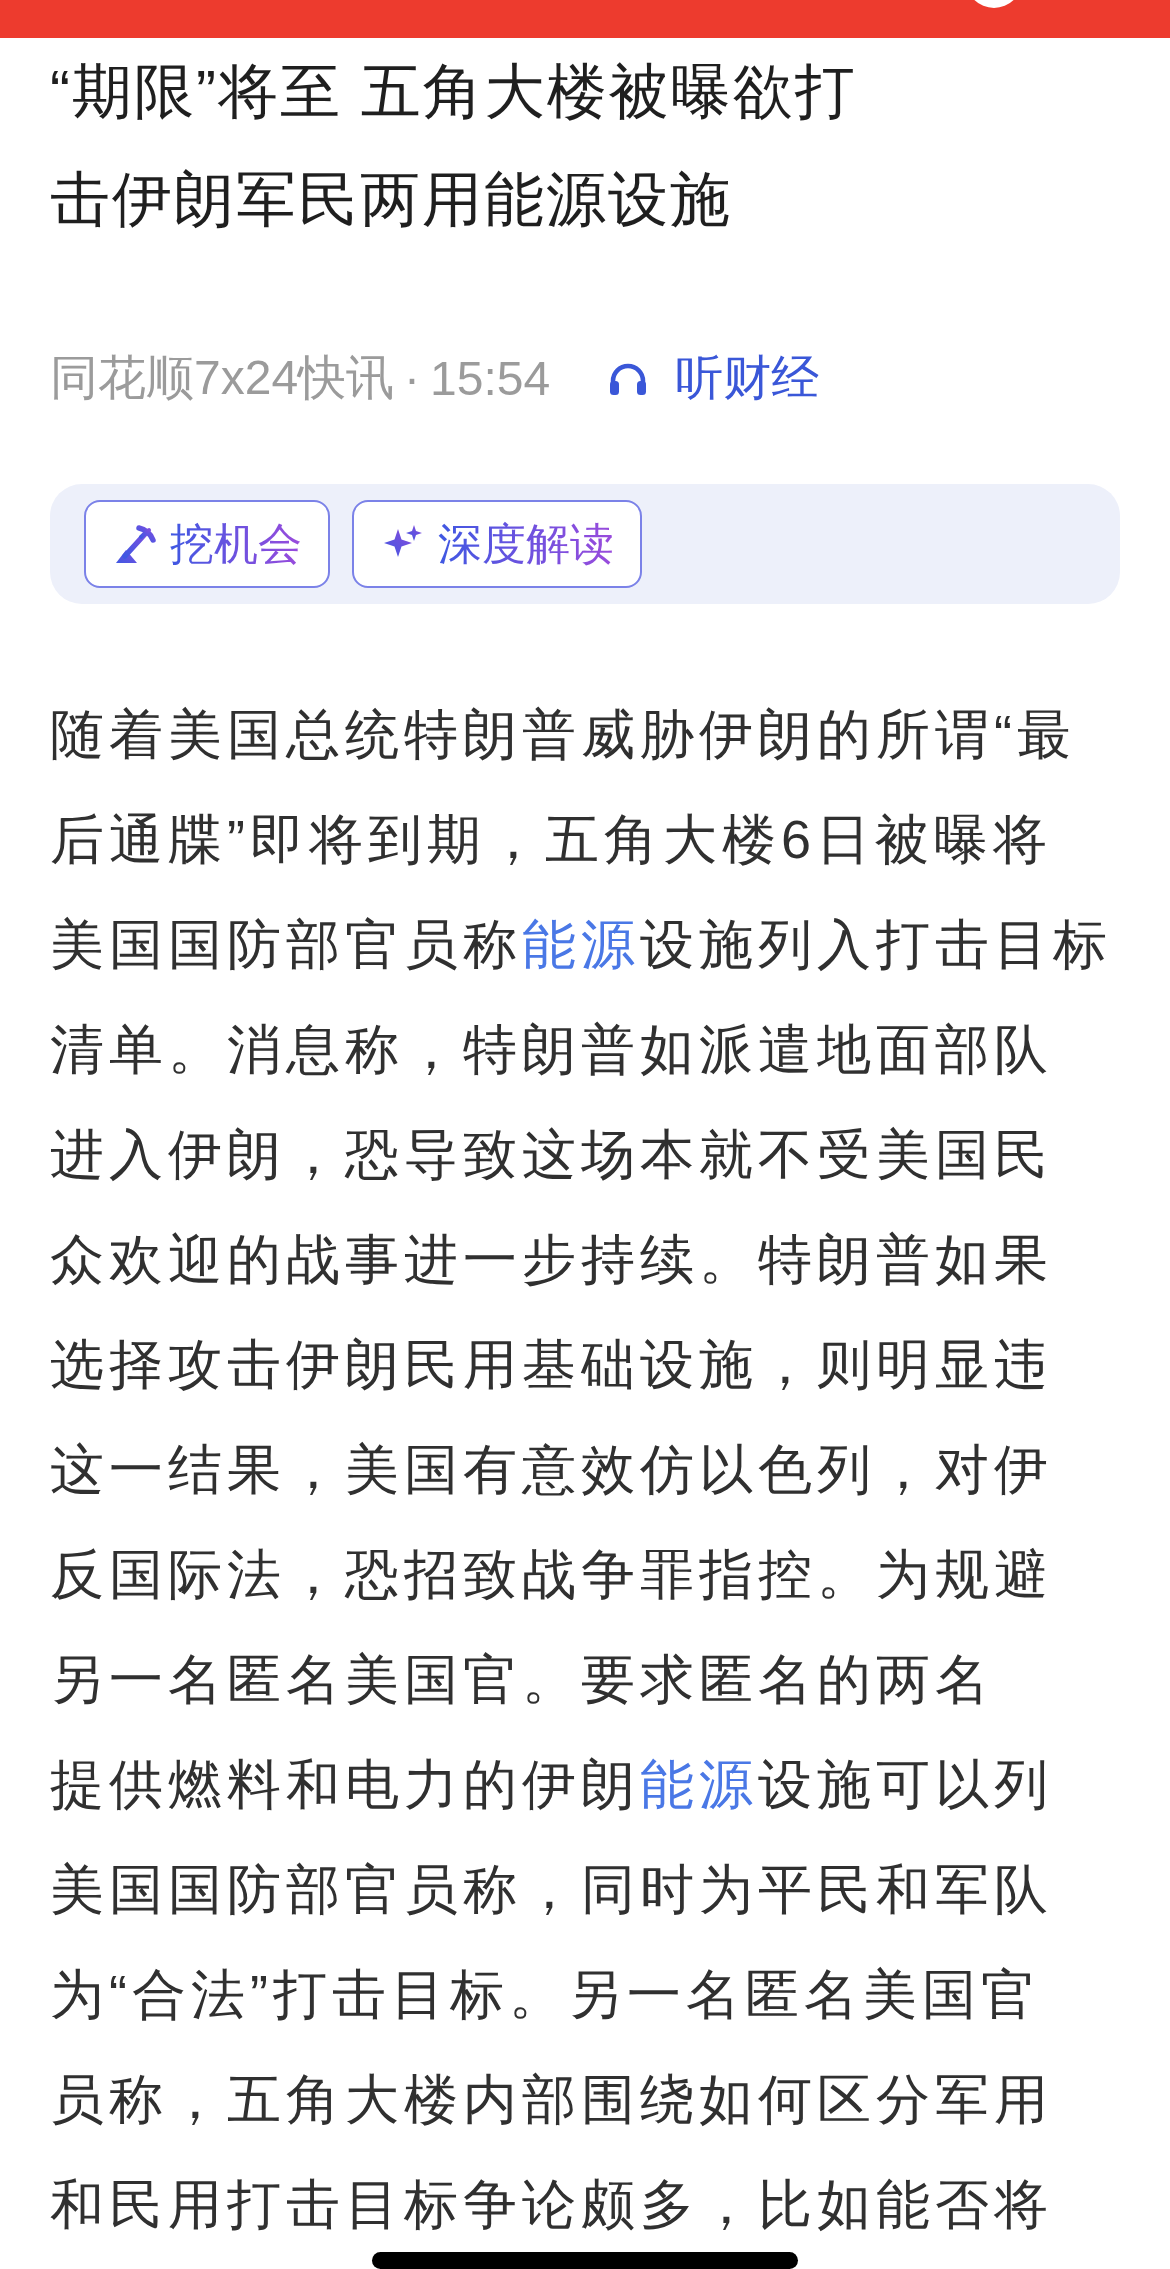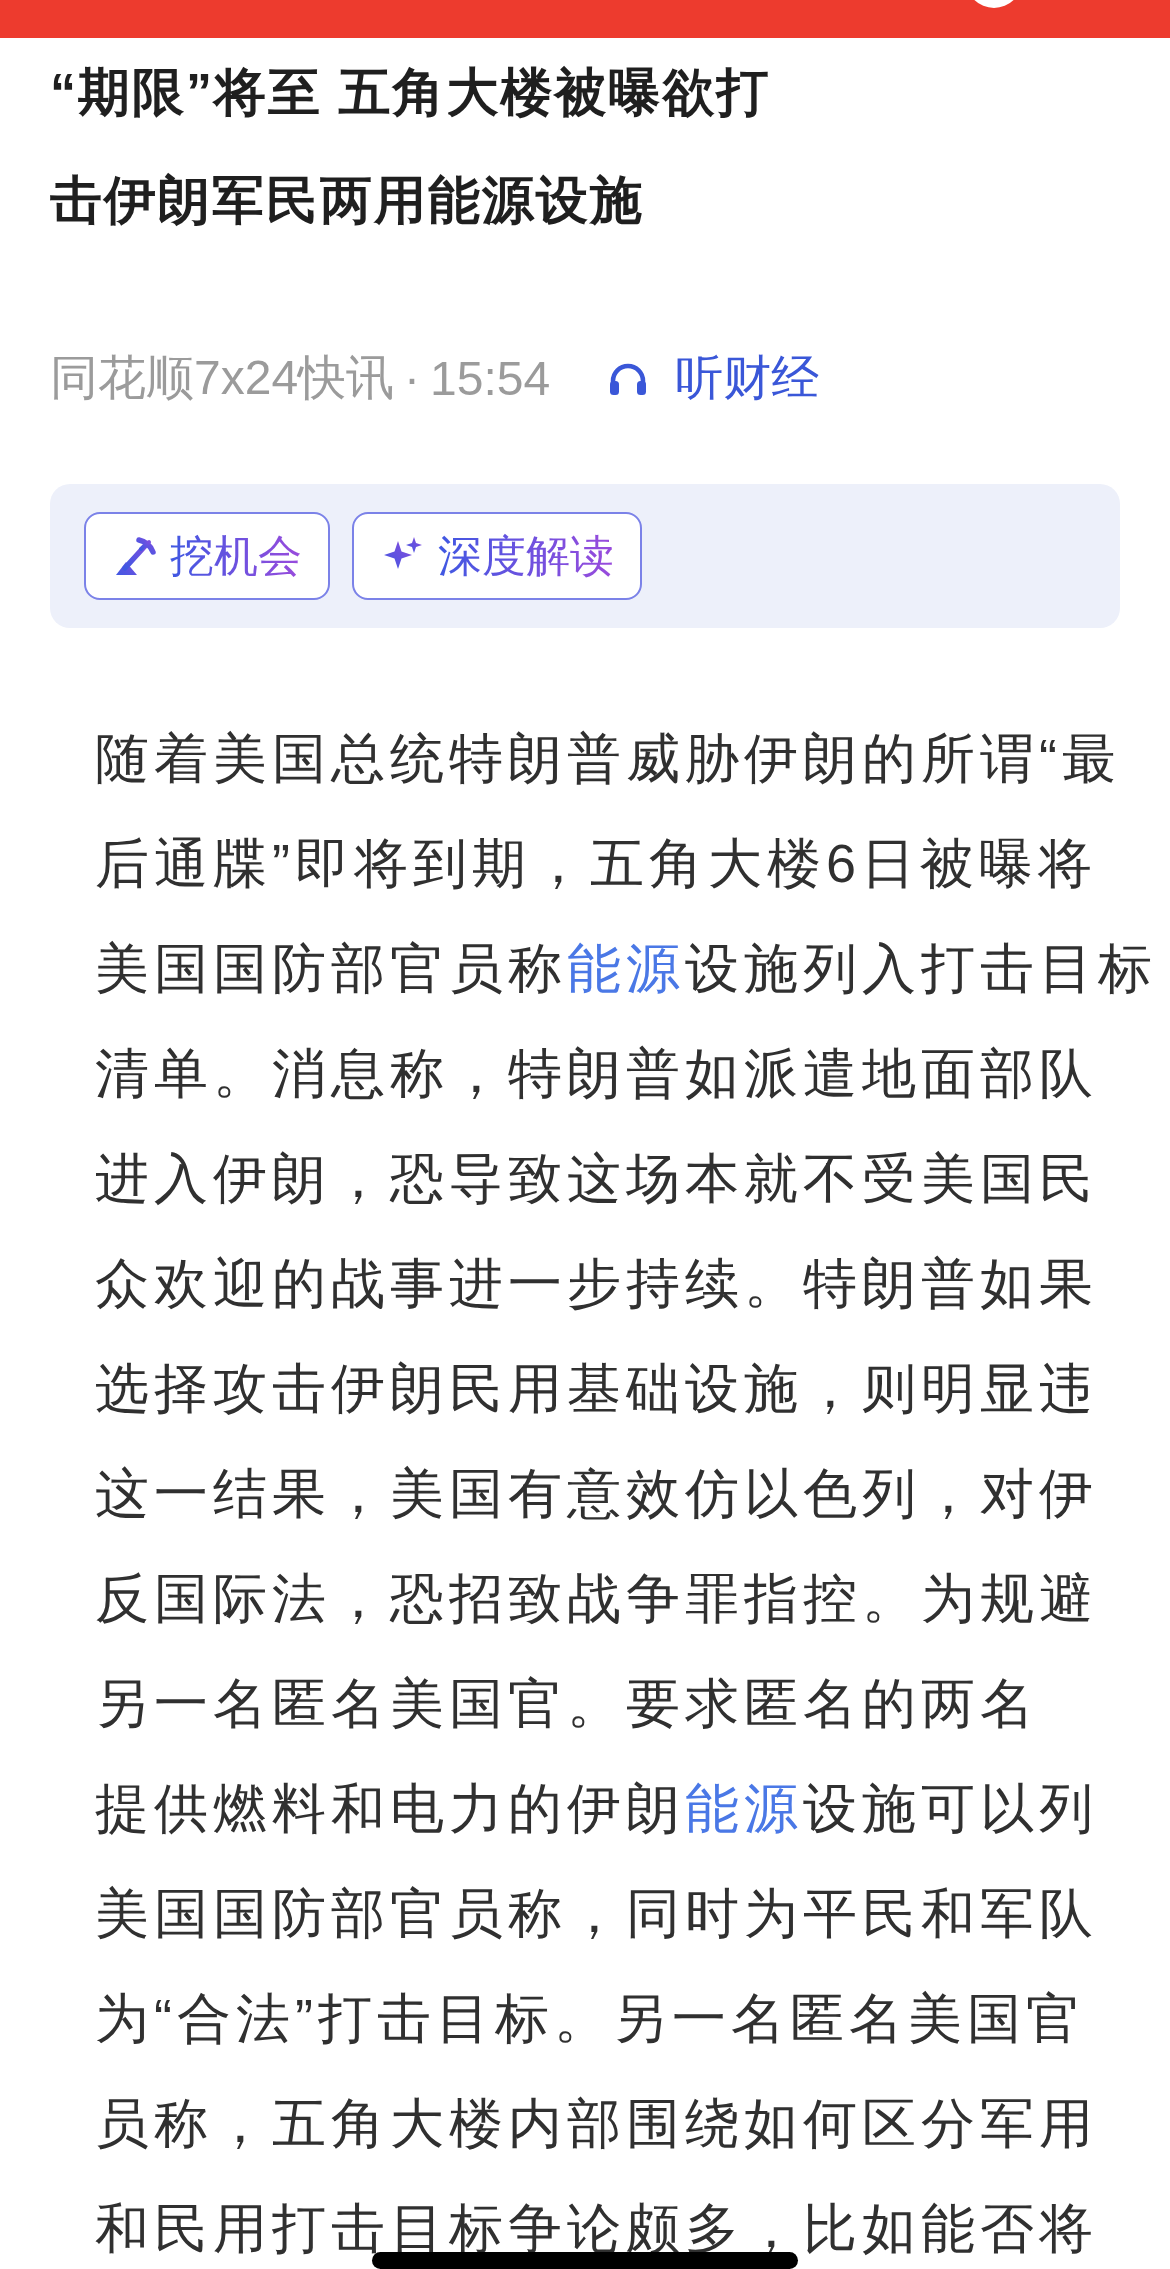--- a/index.html
+++ b/index.html
@@ -9,50 +9,50 @@
   }
   
   .top-bar{height:38px;background:#ed3b2e;position:relative;}
   .top-circle{
     position:absolute;left:966px;top:-48px;width:56px;height:56px;
     background:#ffffff;border-radius:50%;
   }
   .content{padding:0 50px;}
   
   .title-line{
-    font-size:52px;line-height:108px;font-weight:700;color:#1f1f1f;
+    font-size:60px;line-height:108px;font-weight:400;color:#1f1f1f;
     letter-spacing:2px;white-space:nowrap;
   }
   
   .meta{margin-top:92px;display:flex;align-items:center;font-size:48px;color:#9b9b9b;}
   .meta .dot{margin:0 10px;}
   .listen-btn{display:flex;align-items:center;margin-left:56px;gap:25px;color:#3a57d8;font-weight:500;cursor:pointer;}
   .listen-btn svg{display:block;}
   
   .ai-panel{
-    margin-top:74px;height:144px;background:#edf0fa;border-radius:20px;
+    margin-top:74px;height:120px;background:#edf0fa;border-radius:32px;
     display:flex;align-items:center;padding-left:34px;gap:22px;box-sizing:border-box;
   }
   .ai-btn{
     display:flex;align-items:center;height:88px;padding:0 26px;gap:12px;
     background:#ffffff;border:2px solid #7b82e8;border-radius:16px;
     box-sizing:border-box;cursor:pointer;
   }
   .ai-btn .label{
     font-size:44px;font-weight:500;
     background:linear-gradient(90deg,#3f58e2,#9a4bdc);
     -webkit-background-clip:text;background-clip:text;color:transparent;
   }
   .ai-btn svg{display:block;}
   
   .article-body{
     margin-top:78px;font-size:54px;line-height:105px;
     letter-spacing:5px;color:#303030;
   }
-  .body-line{white-space:nowrap;margin-left:45px;}
+  .body-line{white-space:nowrap;}
   .stock-link{color:#4a78e6;}
   
   .home-indicator{
     position:absolute;left:50%;transform:translateX(-50%);bottom:0;
     width:426px;height:17px;background:#000000;border-radius:10px;
   }
 </style>
 </head>
 <body>
 

